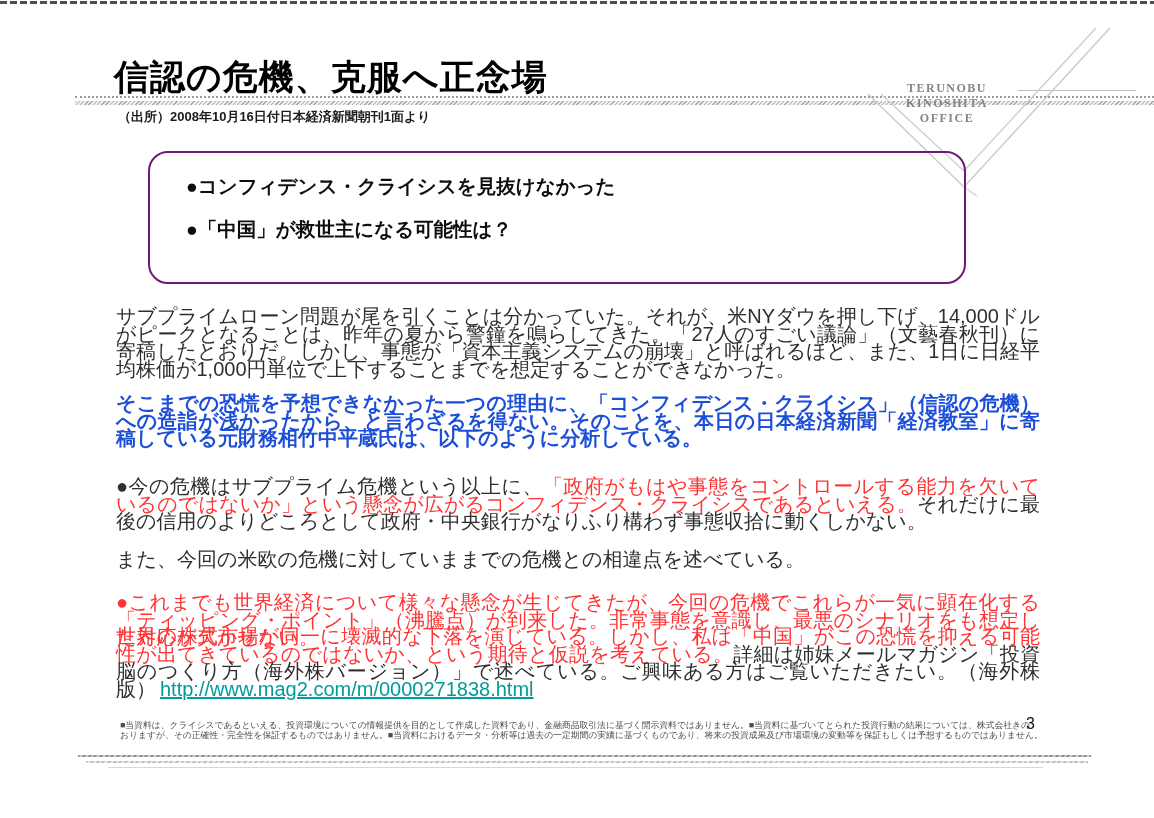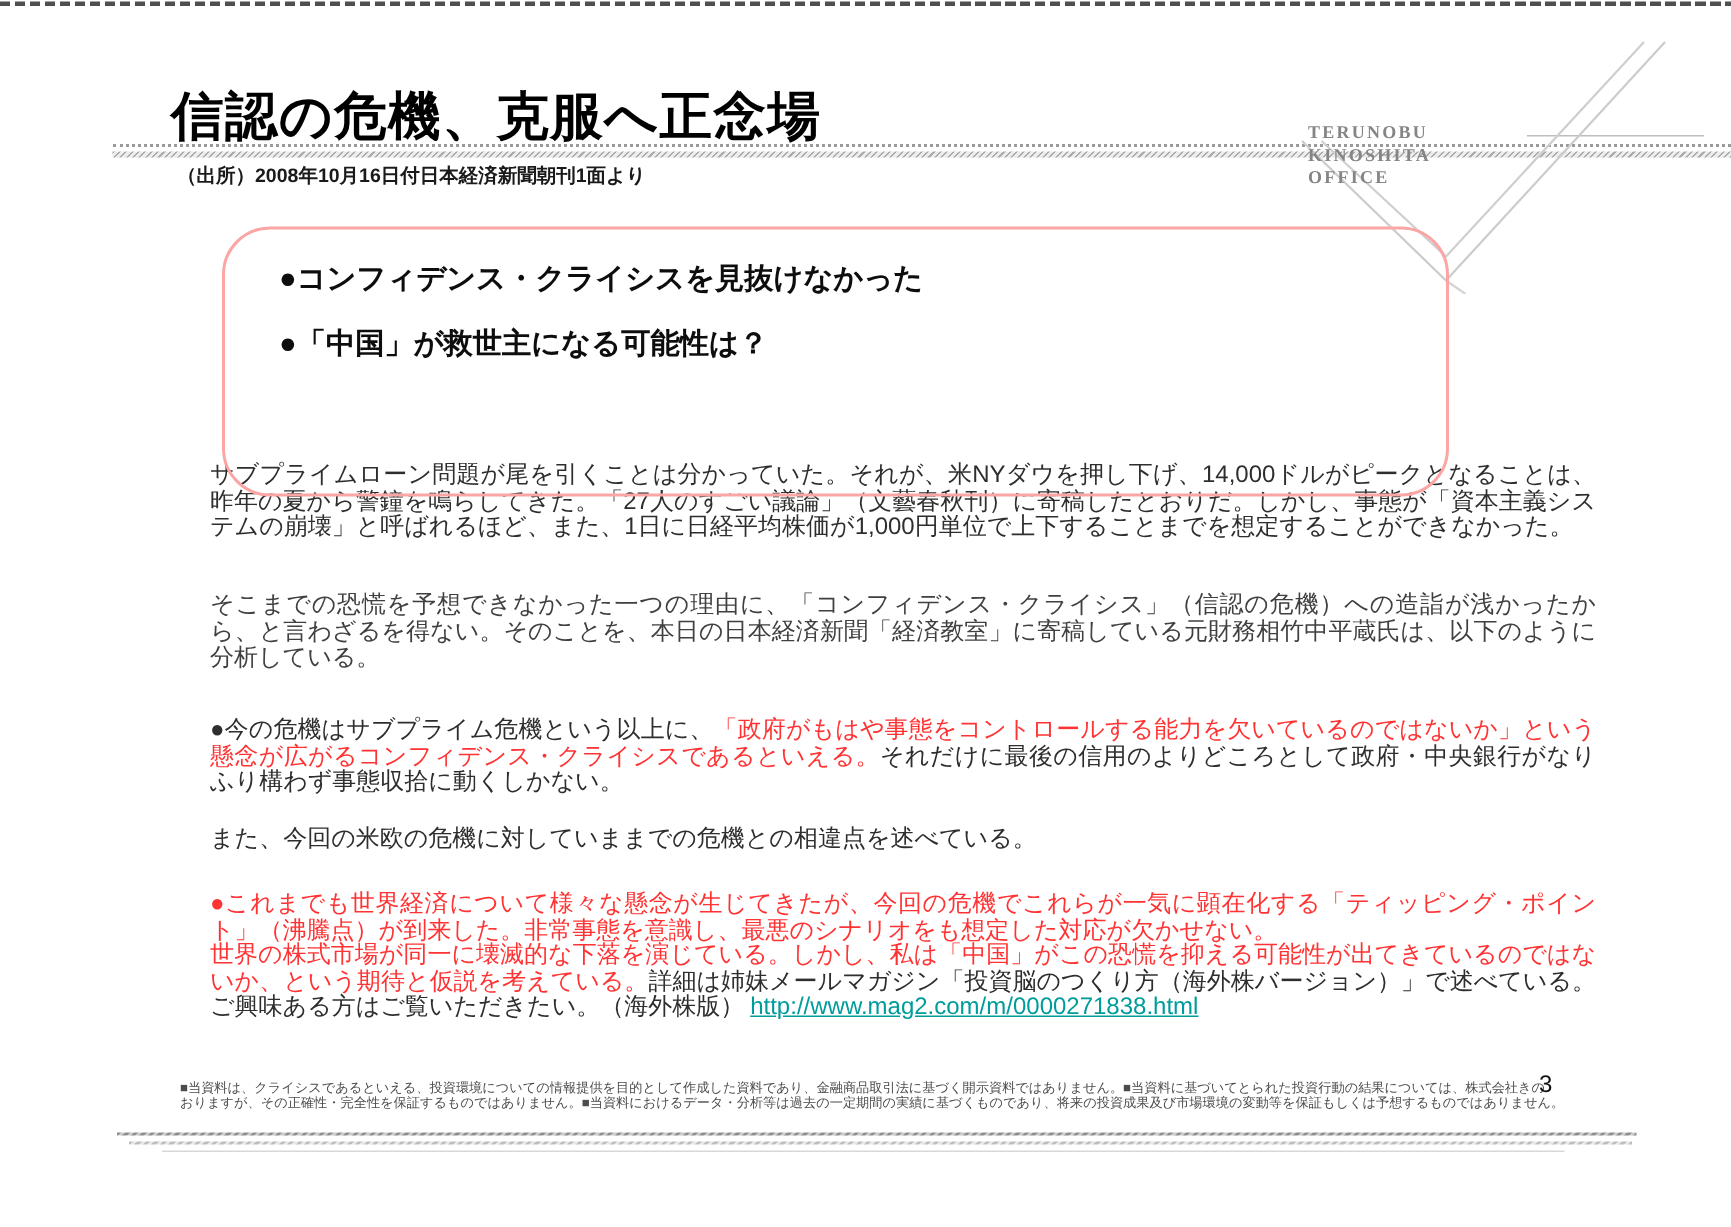--- a/index.html
+++ b/index.html
@@ -12,33 +12,33 @@
     background:repeating-linear-gradient(90deg,#4f4f4f 0 7px,transparent 7px 10px);}
   
   .title{position:absolute;left:114px;top:54px;font-size:35px;font-weight:bold;color:#000;
     letter-spacing:1px;white-space:nowrap;}
   .rule-dotted{position:absolute;top:96px;left:75px;width:1079px;height:0;border-top:2px dotted #9a9a9a;}
   .rule-hatch{position:absolute;top:101px;left:75px;width:1079px;height:4px;
     background:repeating-linear-gradient(135deg,#ababab 0 1px,#ececec 1px 3px);}
   .source{position:absolute;left:118px;top:108px;font-size:13px;font-weight:bold;color:#1a1a1a;white-space:nowrap;text-align:center;}
   
   .logo-mark{position:absolute;left:855px;top:24px;width:300px;height:172px;z-index:1;}
-  .logo-text{position:absolute;left:872px;top:81px;width:150px;z-index:1;text-align:left;
+  .logo-text{position:absolute;left:872px;top:81px;width:150px;z-index:1;text-align:center;
     font-family:"Liberation Serif",serif;font-size:12px;font-weight:bold;letter-spacing:1.5px;
     line-height:15px;color:#858585;}
   .logo-hline{position:absolute;top:90px;left:1018px;width:118px;height:1px;background:#bdbdbd;}
   
-  .hbox{position:absolute;left:148px;top:151px;width:818px;height:180px;border:2px solid #fca5a5;
-    border-radius:32px;z-index:2;box-sizing:border-box;padding:12px 0 0 36px;}
+  .hbox{position:absolute;left:148px;top:151px;width:818px;height:133px;border:2px solid #701a75;
+    border-radius:20px;z-index:2;box-sizing:border-box;padding:12px 0 0 36px;}
   .hbox .bullet{height:43px;line-height:43px;font-size:19.5px;font-weight:bold;color:#0d0d0d;white-space:nowrap;}
   
-  .para{position:absolute;left:116px;width:924px;font-size:16px;line-height:17.5px;color:#2e2e2e;
-    text-align:justify;margin-left:24px;}
+  .para{position:absolute;left:116px;width:924px;font-size:20px;line-height:17.5px;color:#2e2e2e;
+    text-align:justify;}
   .p1{top:308px;}
-  .p2{top:395px;color:#404040;}
+  .p2{top:395px;color:#1d4ed8;font-weight:bold;}
   .p3{top:478px;}
   .p4{top:551px;}
   .p5{top:594px;color:#ff3333;}
   .p6{top:628px;}
   .red{color:#ff3333;}
   .black{color:#2e2e2e;}
   a.maglink{color:#009b9b;text-decoration:underline;margin-left:4px;}
   
   .disclaimer{position:absolute;left:120px;top:720px;color:#4c4c4c;font-size:8.8px;line-height:10px;}
   .disclaimer div{white-space:nowrap;}

